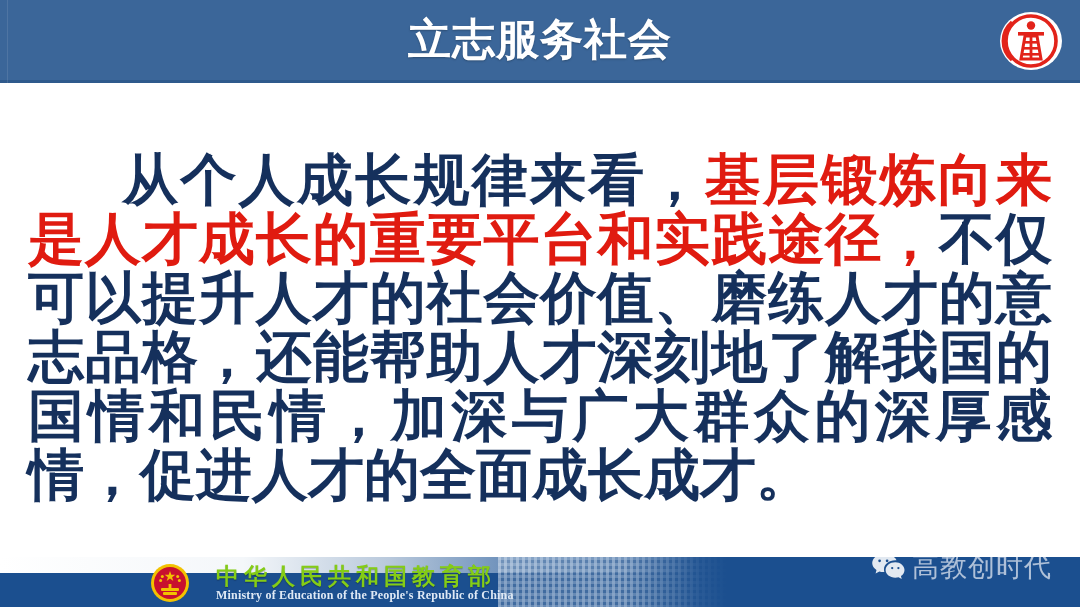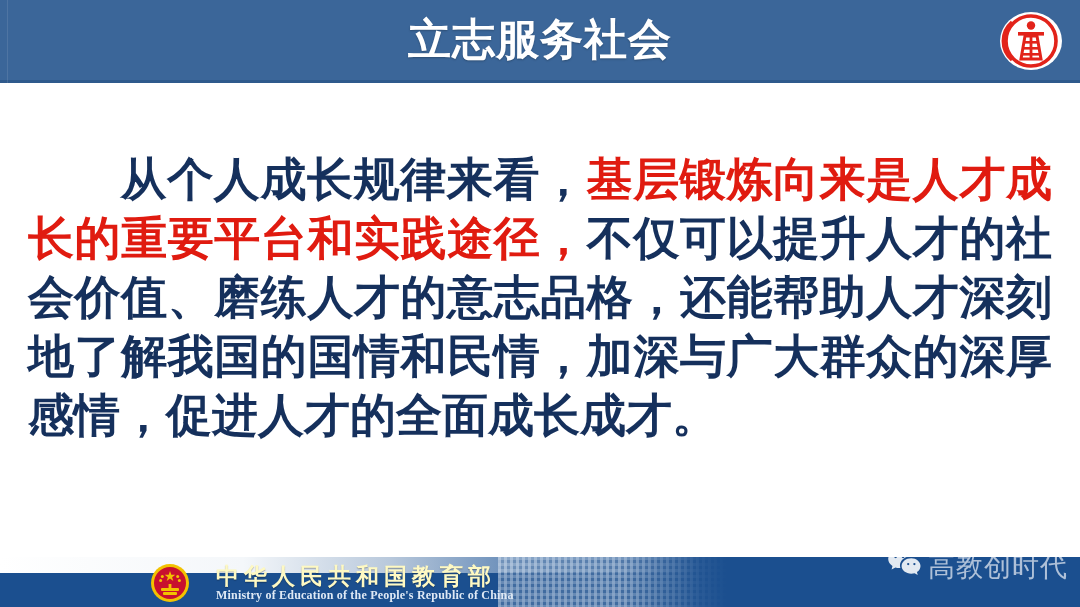--- a/index.html
+++ b/index.html
@@ -54,21 +54,21 @@
     position:absolute;
     right:16px; top:10px;
     width:66px; height:62px;
   }
 
   
   .body-text {
     position:absolute;
     left:28px; top:150px;
     width:1024px;
-    font-size:46px;
+    font-size:56px;
     line-height:59px;
     font-weight:bold;
     color:#15305c;
     text-align:justify;
     text-justify:inter-character;
     font-family:"DejaVu Sans","Liberation Sans",sans-serif;
     letter-spacing:0px;
   }
   .body-text .indent { display:inline-block; width:92px; }
   .hl-red { color:#e01b10; }
@@ -101,41 +101,41 @@
   .footer-emblem {
     position:absolute;
     left:148px; top:4px;
     width:44px; height:44px;
   }
   .footer-cn {
     position:absolute;
     left:216px; top:4px;
     font-size:23px;
     font-weight:bold;
-    color:#fef9c3;
+    color:#84cc16;
     letter-spacing:5px;
     font-family:"DejaVu Sans","Liberation Sans",sans-serif;
     text-shadow:0 1px 1px rgba(0,0,0,0.3);
   }
   .footer-en {
     position:absolute;
     left:216px; top:31px;
     font-size:12px;
     font-weight:bold;
     color:#dfe9f5;
     letter-spacing:0.2px;
     font-family:"Liberation Serif","DejaVu Serif",serif;
   }
 
   
   .watermark {
     position:absolute;
-    right:12px; bottom:22px;
+    right:28px; bottom:22px;
     display:flex;
-    align-items:flex-start;
+    align-items:center;
     gap:7px;
     opacity:0.92;
   }
   .wm-icon { width:34px; height:28px; flex:0 0 auto; }
   .wm-text {
     font-size:27px;
     color:#e9eef5;
     font-weight:normal;
     opacity:0.78;
     font-family:"DejaVu Sans","Liberation Sans",sans-serif;

